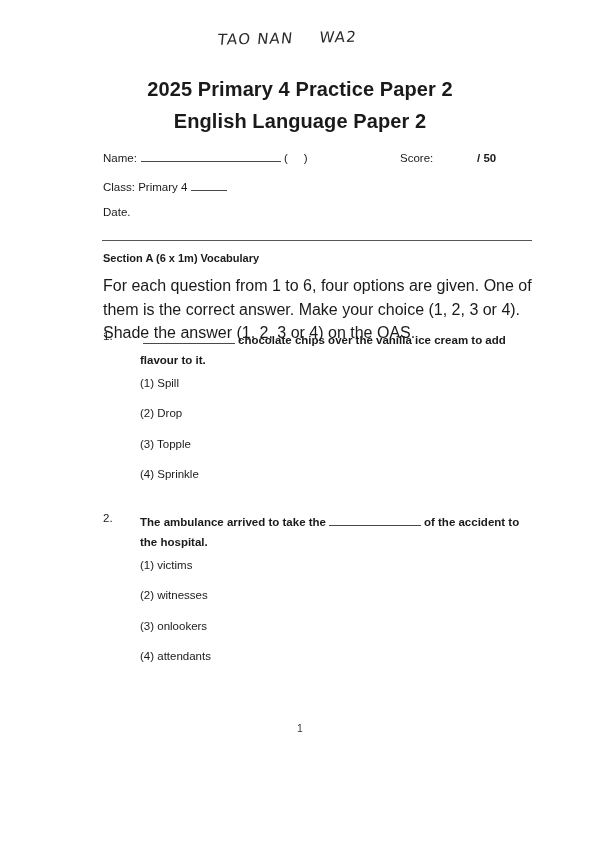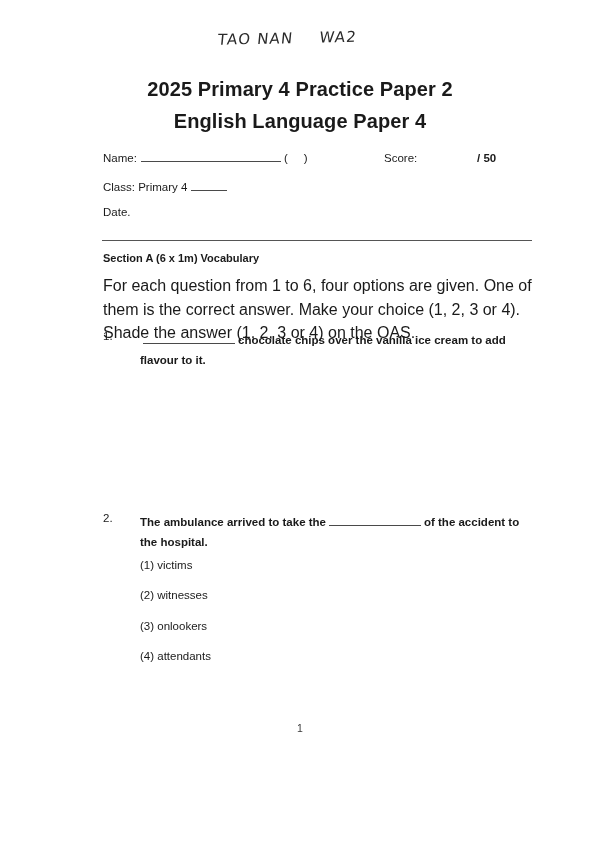--- a/index.html
+++ b/index.html
@@ -56,21 +56,21 @@
     display: inline-block;
     border-bottom: 1px solid #4a4a4a;
     vertical-align: baseline;
     height: 0.82em;
   }
   .rule.name   { width: 140px; margin: 0 3px 0 4px; }
   .rule.cls    { width: 36px;  margin-left: 4px; }
   .rule.sig    { width: 88px;  margin-left: 5px; }
 
   .f-name   { left: 103px; top: 152px; }
-  .f-score  { left: 384px; top: 152px; }
+  .f-score  { left: 400px; top: 152px; }
   .f-total  { left: 477px; top: 152px; font-weight: bold; }
   .f-class  { left: 103px; top: 181px; }
   .f-date   { left: 103px; top: 206px; }
   .f-sig    { left: 338px; top: 207px; }
 
   
   .divider {
     position: absolute;
     left: 102px;
     top: 240px;
@@ -132,40 +132,46 @@
   }
 </style>
 </head>
 <body>
 
 <div class="page">
 
   <div class="handwriting"><span>TAO NAN</span><span class="hw-gap"></span><span>WA2</span></div>
 
   <div class="doc-title t1">2025 Primary 4 Practice Paper 2</div>
-  <div class="doc-title t2">English Language Paper 4</div>
+  <div class="doc-title t2">English Language Paper 2</div>
 
   <div class="field f-name"><span>Name:</span><span class="rule name"></span><span>(</span>&nbsp;&nbsp;&nbsp;&nbsp;&nbsp;<span>)</span></div>
 
   <div class="field f-score">Score:</div>
   <div class="field f-total">/ 50</div>
 
   <div class="field f-class"><span>Class: Primary 4</span><span class="rule cls"></span></div>
 
   <div class="field f-date">Date.</div>
 
 
   <div class="divider"></div>
 
   <div class="section-heading">Section A (6 x 1m) Vocabulary</div>
   <div class="instructions">For each question from 1 to 6, four options are given. One of them is the correct answer. Make your choice (1, 2, 3 or 4). Shade the answer (1, 2, 3 or 4) on the OAS.</div>
 
   <div class="question" id="question-1">
     <div class="q-num">1.</div>
     <div class="q-text"><span class="rule blank"></span><span>chocolate chips over the vanilla ice cream to add flavour to it.</span></div>
+    <div class="options">
+      <div class="option">(1) Spill</div>
+      <div class="option">(2) Drop</div>
+      <div class="option">(3) Topple</div>
+      <div class="option">(4) Sprinkle</div>
+    </div>
   </div>
 
   <div class="question" id="question-2">
     <div class="q-num">2.</div>
     <div class="q-text"><span>The ambulance arrived to take the</span><span class="rule blank"></span><span>of the accident to the hospital.</span></div>
     <div class="options">
       <div class="option">(1) victims</div>
       <div class="option">(2) witnesses</div>
       <div class="option">(3) onlookers</div>
       <div class="option">(4) attendants</div>

